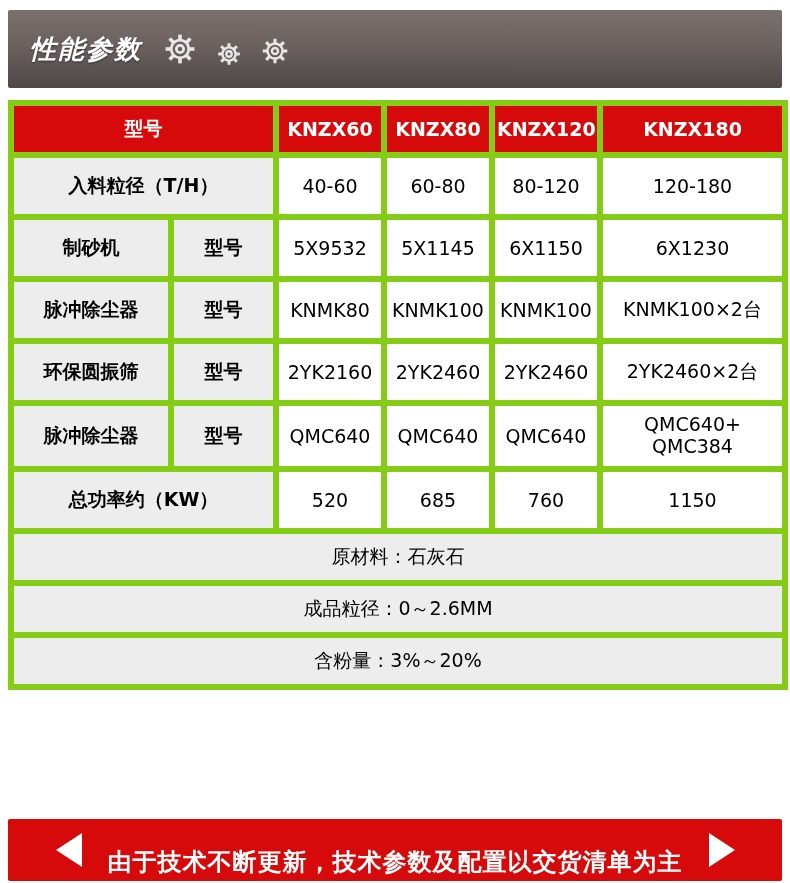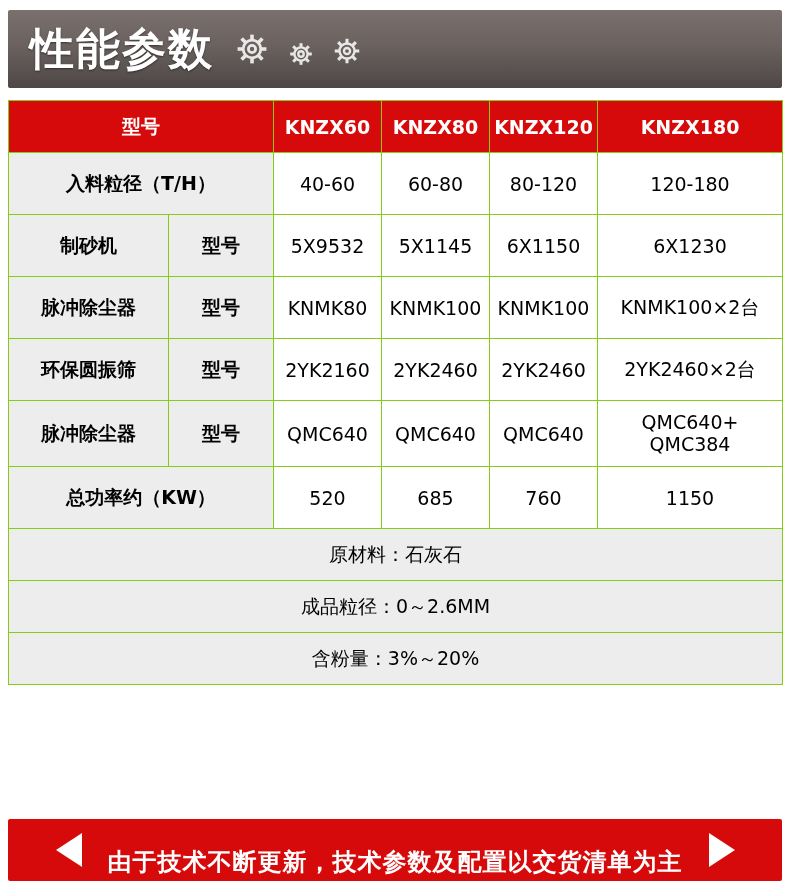--- a/index.html
+++ b/index.html
@@ -24,25 +24,26 @@
     margin: 10px 8px 0 8px;
     height: 78px;
     background: linear-gradient(to bottom, #7a716e 0%, #6b6260 45%, #4e4745 100%);
     border-radius: 2px;
     display: flex;
     align-items: center;
     padding-left: 22px;
   }
   .header-title {
     color: #ffffff;
-    font-size: 44px;
+    font-size: 26px;
     font-weight: bold;
     letter-spacing: 2px;
     text-shadow: 0 1px 2px rgba(0,0,0,.5);
     font-family: "DejaVu Sans", sans-serif;
+    font-style: italic;
   }
   .gears {
     display: flex;
     align-items: center;
     gap: 14px;
     margin-left: 18px;
     opacity: .85;
   }
   .gear { display: block; }
   .gear.g1 { width: 40px; height: 40px; }
@@ -52,21 +53,21 @@
   
   .table-wrap {
     margin: 12px 8px 0 8px;
   }
   table.spec {
     border-collapse: collapse;
     width: 774px;
     table-layout: fixed;
   }
   table.spec td {
-    border: 1px solid #84cc16;
+    border: 6px solid #84cc16;
     text-align: center;
     vertical-align: middle;
     font-size: 19px;
     background: #ffffff;
     padding: 6px 2px;
     font-family: "DejaVu Sans", sans-serif;
   }
   .hdr-red {
     background: #d60a0a !important;
     color: #ffffff;

